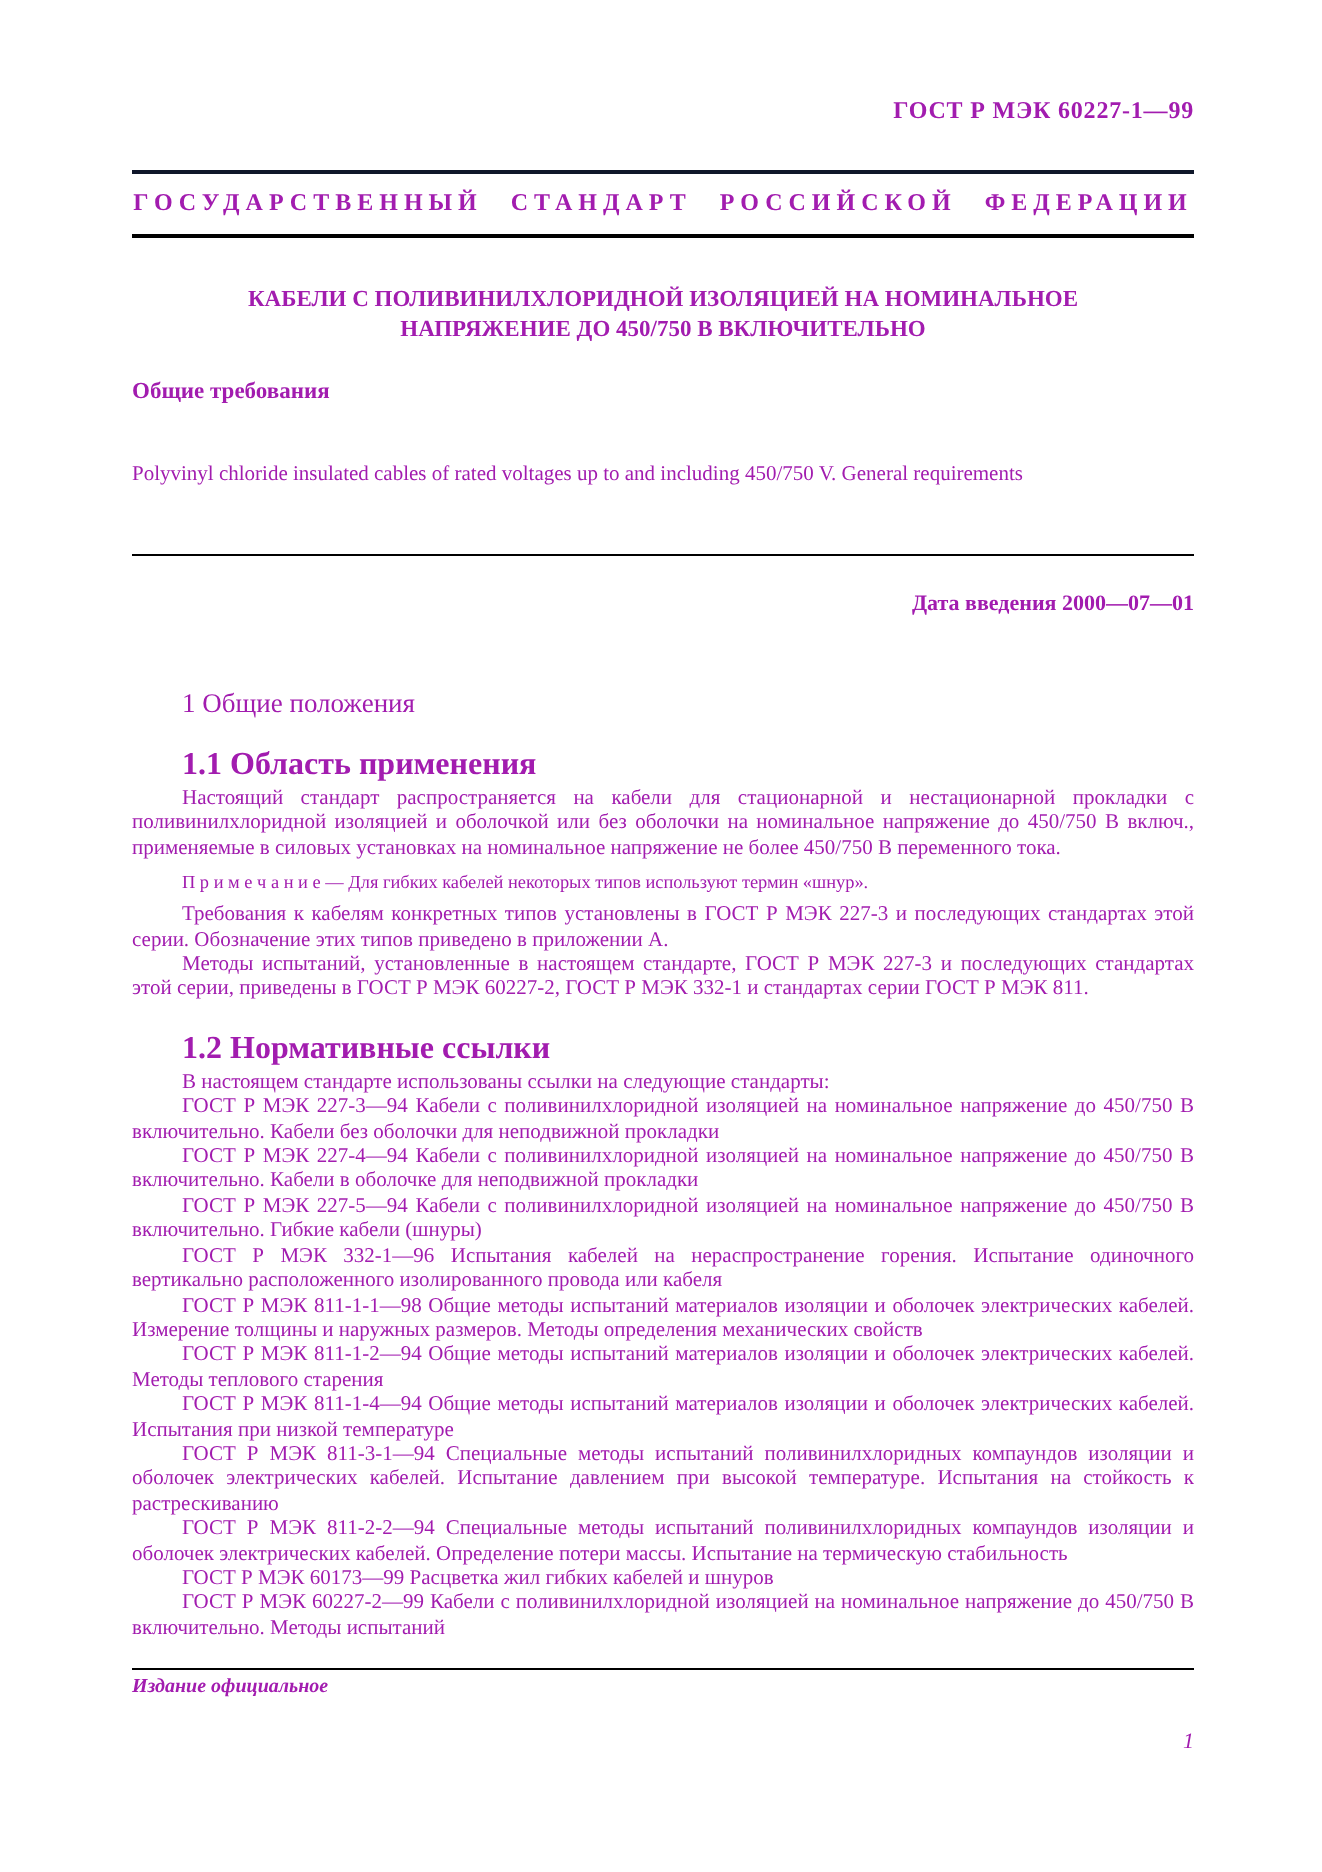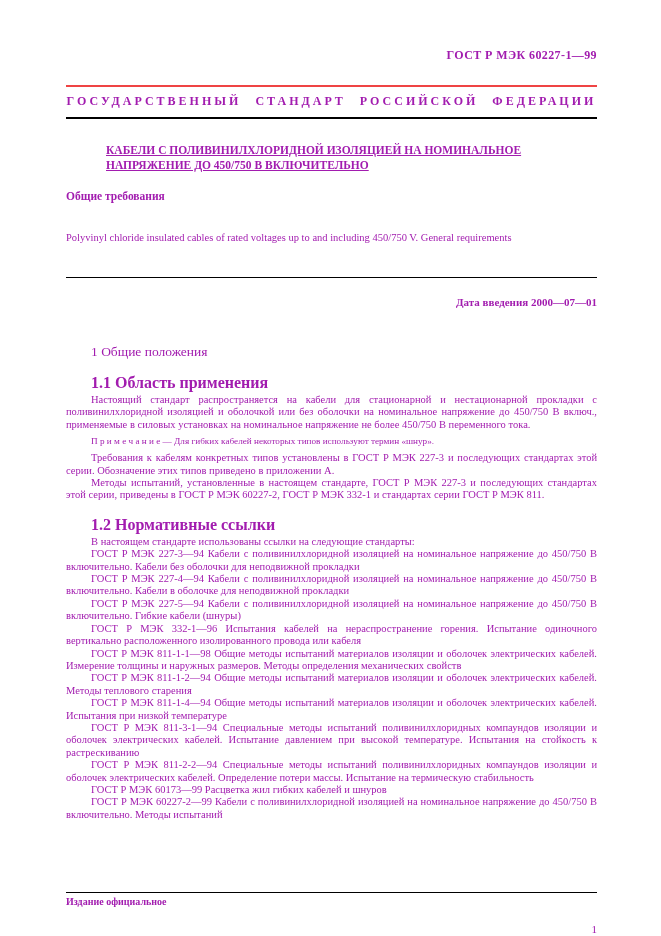--- a/index.html
+++ b/index.html
@@ -16,37 +16,37 @@
     overflow: hidden;
   }
   .doc-code {
     text-align: right;
     font-weight: bold;
     font-size: 12px;
     letter-spacing: 0.4px;
     margin-bottom: 22px;
   }
   .banner {
-    border-top: 2px solid #ef4444;
+    border-top: 2px solid #0f172a;
     border-bottom: 2px solid #000;
     padding: 7px 0 8px 0;
     text-align: center;
     font-weight: bold;
     font-size: 12px;
     letter-spacing: 3px;
     word-spacing: 8px;
     white-space: nowrap;
   }
   .title-ru {
     margin-top: 24px;
+    text-align: center;
     font-weight: bold;
     font-size: 11.5px;
     line-height: 15px;
     padding: 0 40px;
-    text-decoration: underline;
   }
   .subtitle {
     margin-top: 17px;
     text-align: left;
     font-weight: bold;
     font-size: 11.5px;
   }
   .title-en {
     margin-top: 30px;
     text-align: left;
@@ -86,21 +86,22 @@
     font-size: 9.2px;
     line-height: 11px;
     text-indent: 25px;
     margin: 5px 0 5px 0;
   }
   .refs p.body { margin: 0; }
   .footer {
     position: absolute;
     left: 66px;
     right: 64px;
-    top: 878px;
+    top: 820px;
+    font-style: italic;
   }
   .footer-rule {
     border: none;
     border-top: 1.5px solid #000;
     margin: 0 0 3px 0;
   }
   .edition {
     font-weight: bold;
     font-size: 10px;
   }

